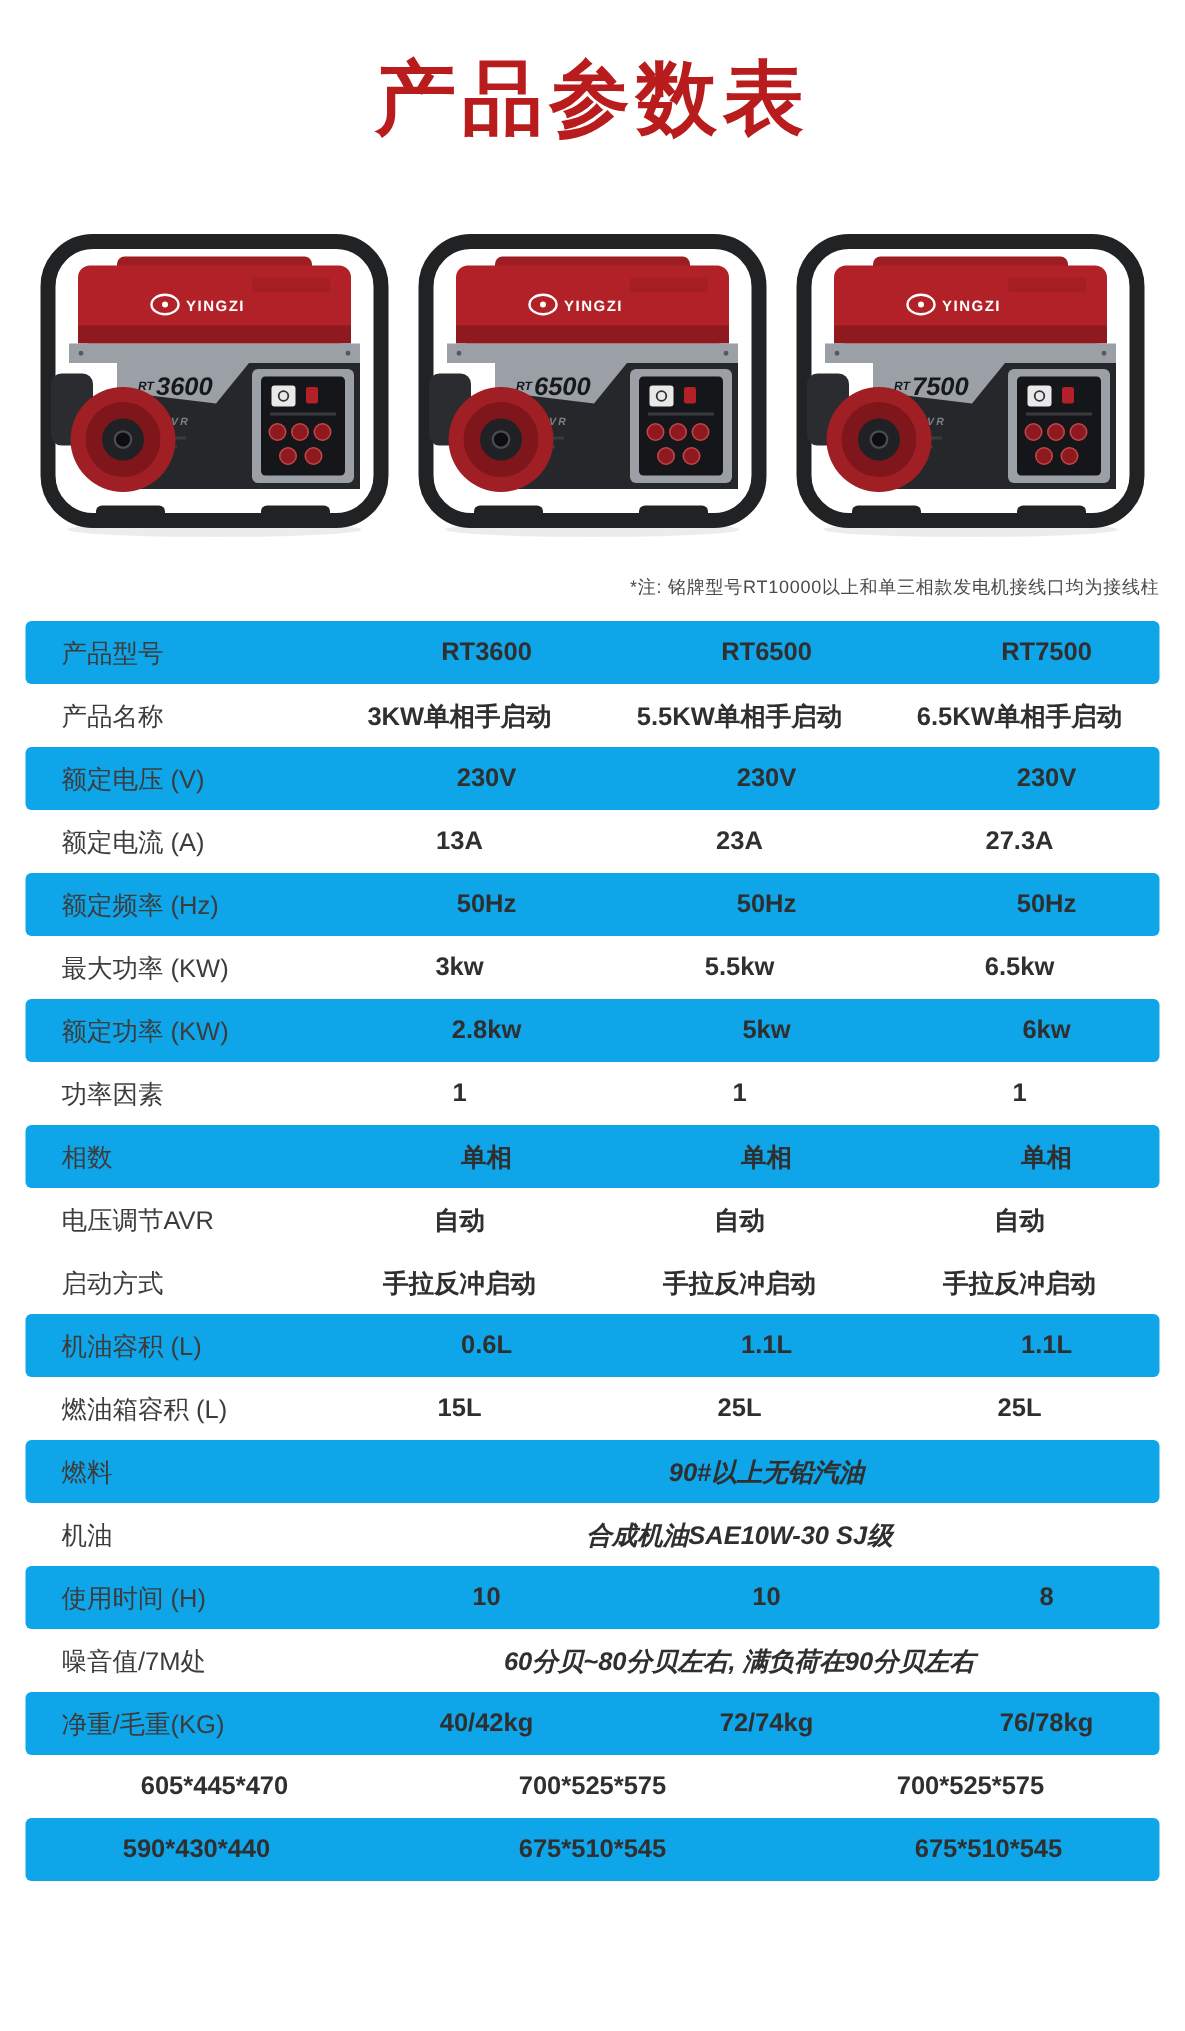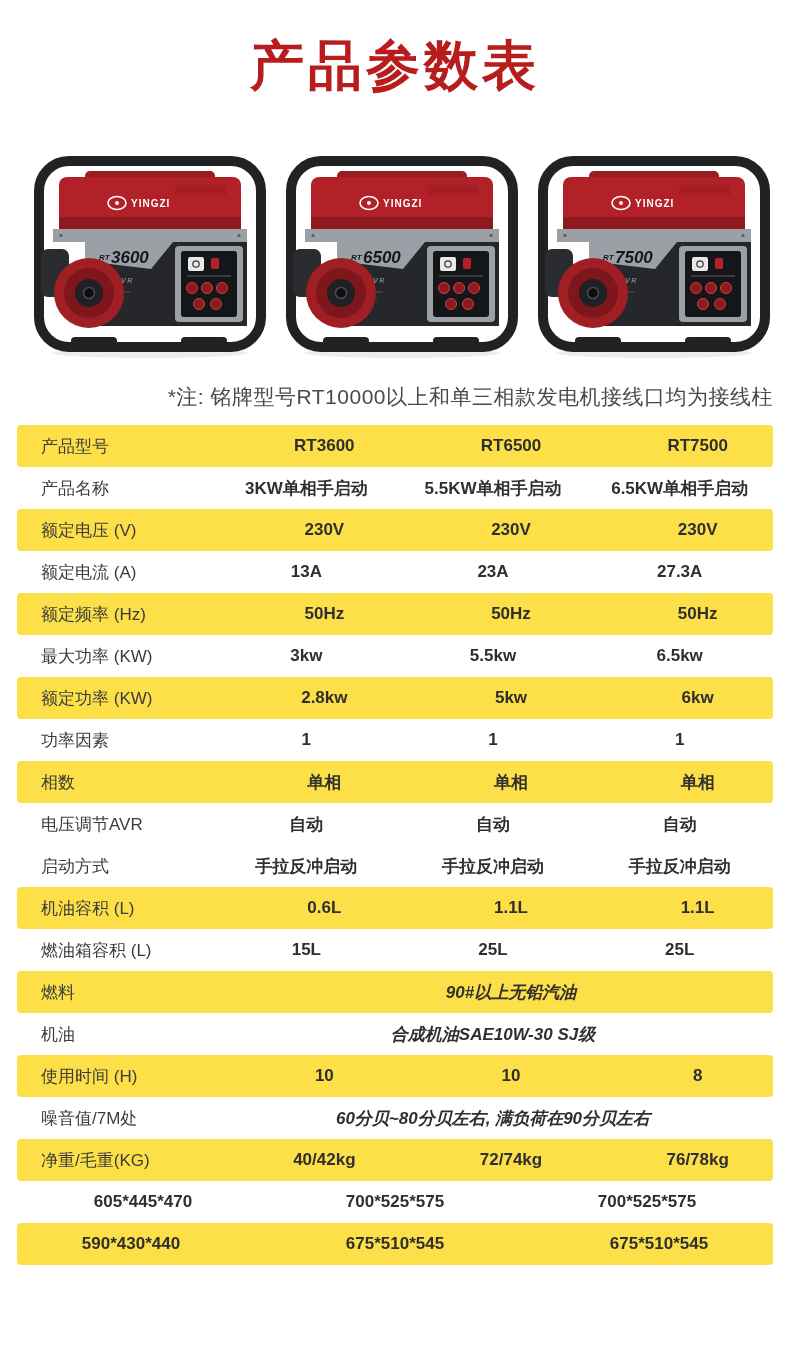--- a/index.html
+++ b/index.html
@@ -6,32 +6,32 @@
   html,body { background:#ffffff; }
   body {
     width:790px; height:1354px; overflow:hidden; position:relative;
     font-family:"Liberation Sans","DejaVu Sans",sans-serif;
   }
   .page-title {
     margin-top:30px; text-align:center;
     font-size:54px; font-weight:900; letter-spacing:4px; color:#b91c1c;
   }
   .products-row {
-    margin:48px 10px 0 10px; display:flex; justify-content:flex-end;
+    margin:48px 10px 0 10px; display:flex; justify-content:center;
   }
   .product-figure { width:252px; height:210px; }
   .note-line {
     margin-top:22px; padding-right:17px; text-align:right;
-    font-size:21px; color:#4a4a4a; letter-spacing:0.5px;
+    font-size:12px; color:#4a4a4a; letter-spacing:0.5px;
   }
   .spec-table { margin:14px 17px 0 17px; }
   .trow {
     display:flex; align-items:center; height:42px; border-radius:4px;
   }
-  .trow.striped { background:#fde047;gap:36px; }
+  .trow.striped { background:#0ea5e9;gap:36px; }
   .tlabel {
     width:196px; flex:0 0 196px; padding-left:24px;
     font-size:17px; font-weight:500; color:#3c3c3c; white-space:nowrap;
   }
   .tcell {
     flex:1; text-align:center; font-size:17px; font-weight:700; color:#2f2f2f;
     white-space:nowrap;
   }
   .tspan {
     flex:1; text-align:center; font-size:17px; font-weight:700; color:#2f2f2f;

